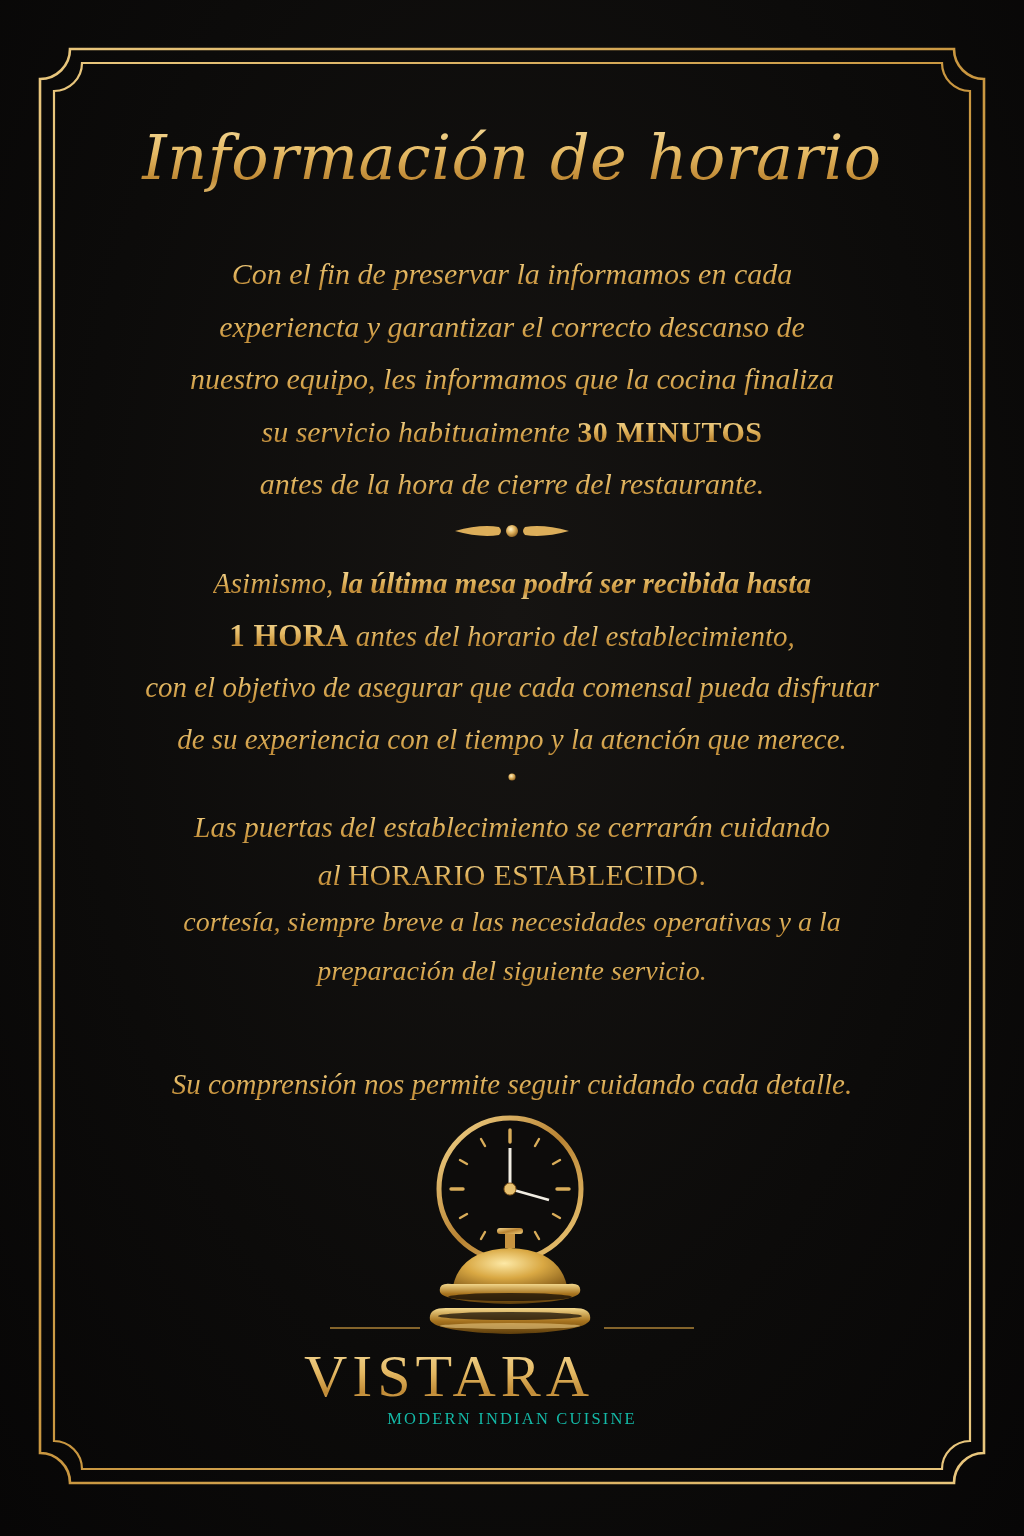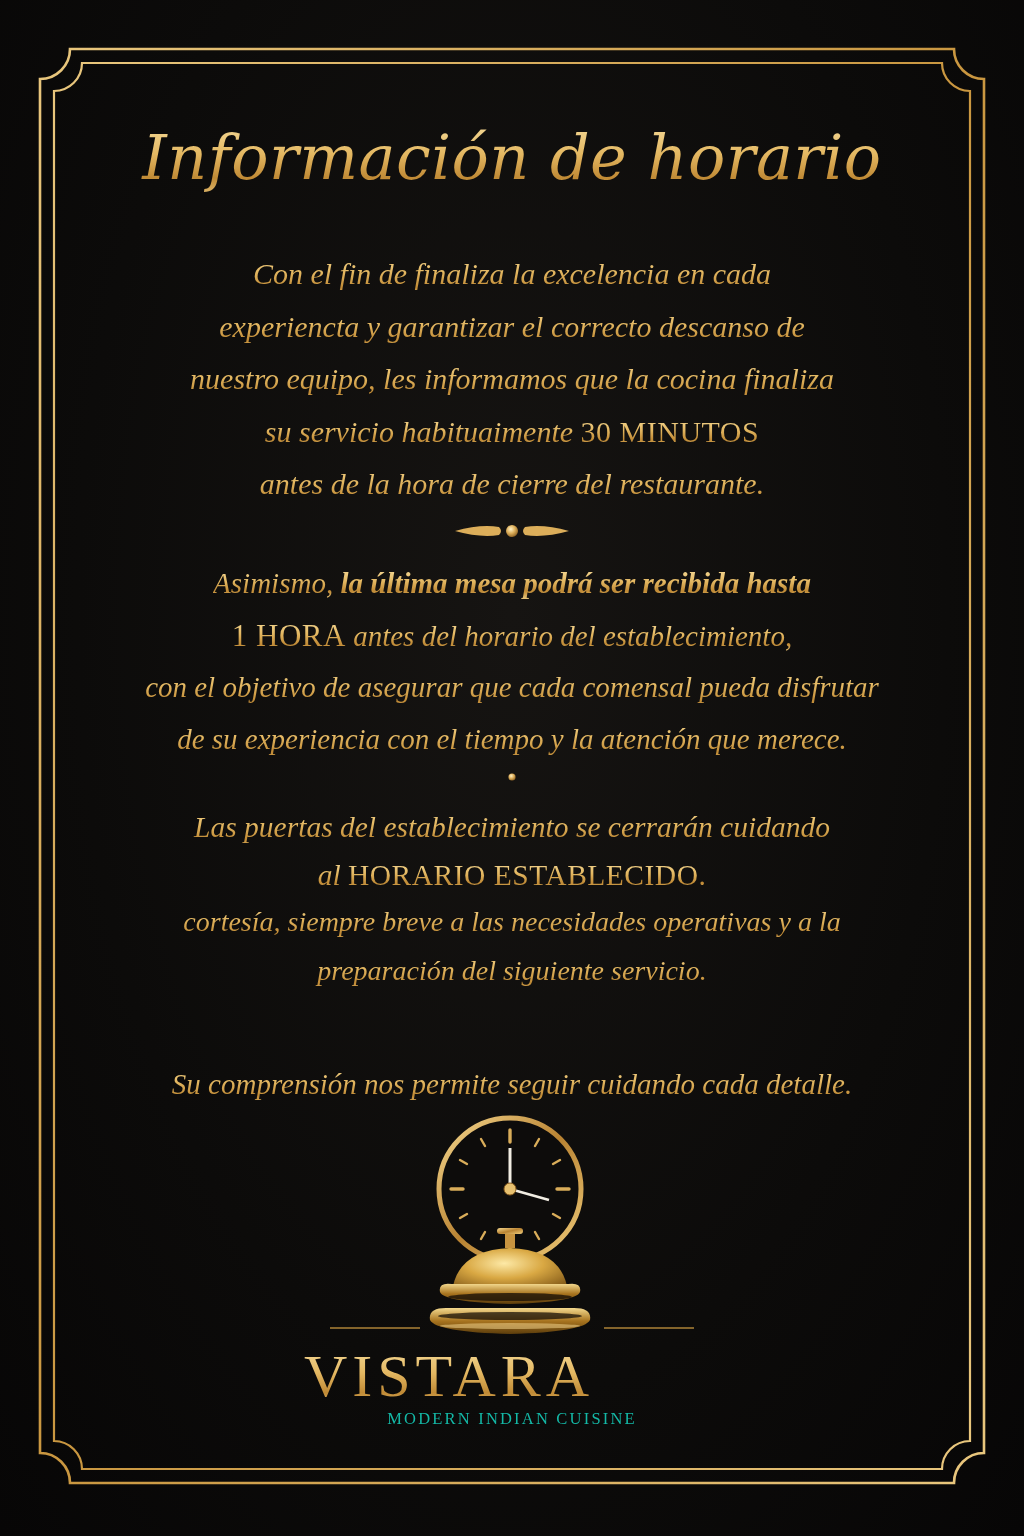--- a/index.html
+++ b/index.html
@@ -27,21 +27,21 @@
     font-size: 62px; line-height: 80px; letter-spacing: 0.5px;
   }
 
   .para {
     position: absolute; left: 100px; width: 824px;
     text-align: center; font-style: italic;
     font-family: "Liberation Serif", "DejaVu Serif", serif;
     font-size: 29px;
   }
   .para .line { display: block; white-space: nowrap; }
-  .caps { font-style: normal; font-weight: normal; letter-spacing: 0.5px; }
+  .caps { font-style: normal; font-weight: bold; letter-spacing: 0.5px; }
   .semi { font-weight: bold; }
 
   #p1 { top: 248px; line-height: 52.5px; font-size: 30px; }
   #p2 { top: 558px; line-height: 51.5px; font-size: 29px; }
   #p3 { top: 803px; line-height: 48px; font-size: 29.5px; }
   #p3b { top: 897px; line-height: 49px; font-size: 28px; }
   #p4 { top: 1060px; line-height: 48px; font-size: 29px; }
 
   .brand {
     position: absolute; left: 0; width: 898px; top: 1343px;
@@ -101,21 +101,21 @@
 
   <g>
     <line x1="330" y1="1328" x2="420" y2="1328" stroke="#c9963f" stroke-width="1.4" stroke-opacity="0.85"></line>
     <line x1="604" y1="1328" x2="694" y2="1328" stroke="#c9963f" stroke-width="1.4" stroke-opacity="0.85"></line>
   </g>
 </svg>
 
 <div class="title gold">Información de horario</div>
 
 <div class="para" id="p1">
-  <span class="line gold">Con el fin de finaliza la excelencia en cada</span>
+  <span class="line gold">Con el fin de preservar la informamos en cada</span>
   <span class="line gold">experiencta y garantizar el correcto descanso de</span>
   <span class="line gold">nuestro equipo, les informamos que la cocina finaliza</span>
   <span class="line">
     <span class="gold">su servicio habituaimente </span><span class="gold caps">30 MINUTOS</span>
   </span>
   <span class="line gold">antes de la hora de cierre del restaurante.</span>
 </div>
 
 <div class="para" id="p2">
   <span class="line">

